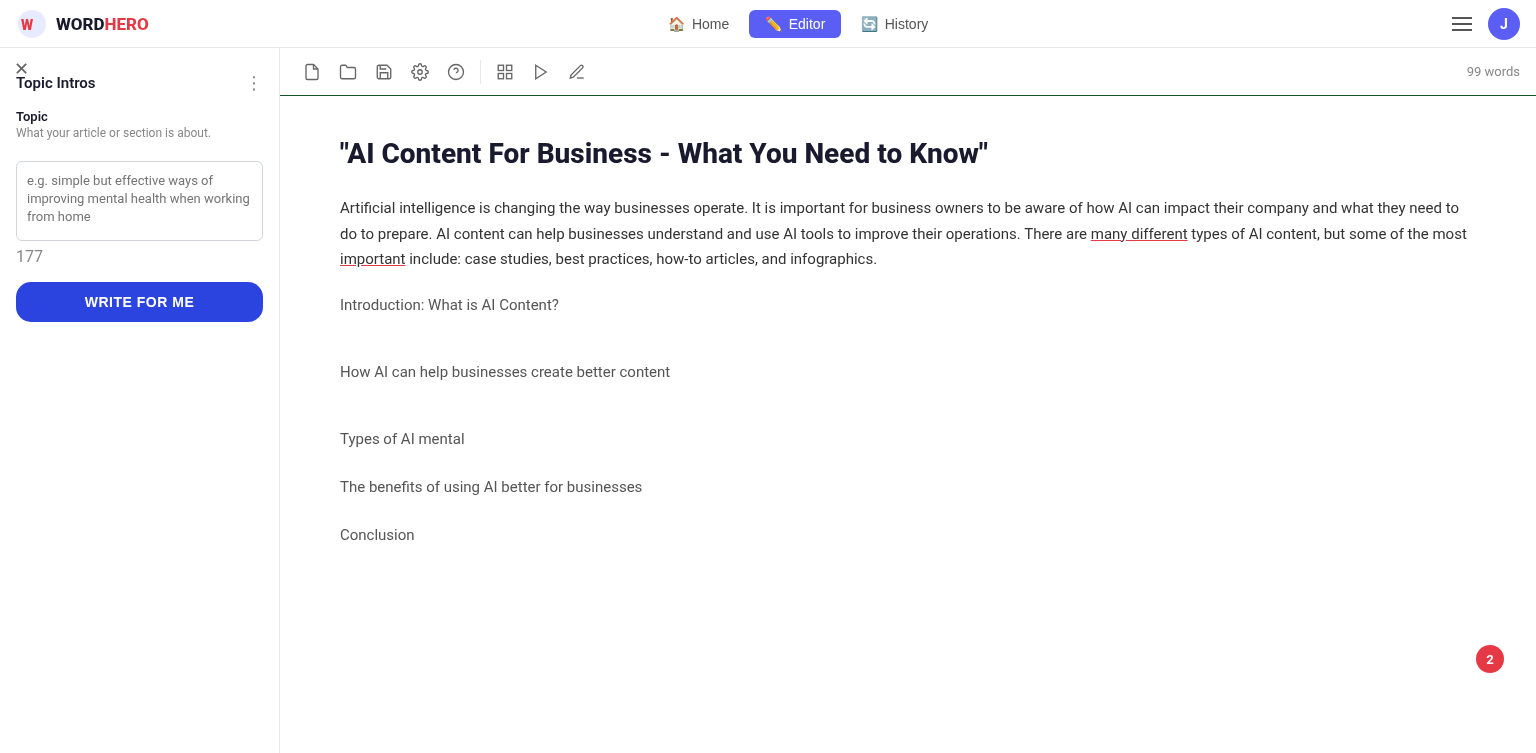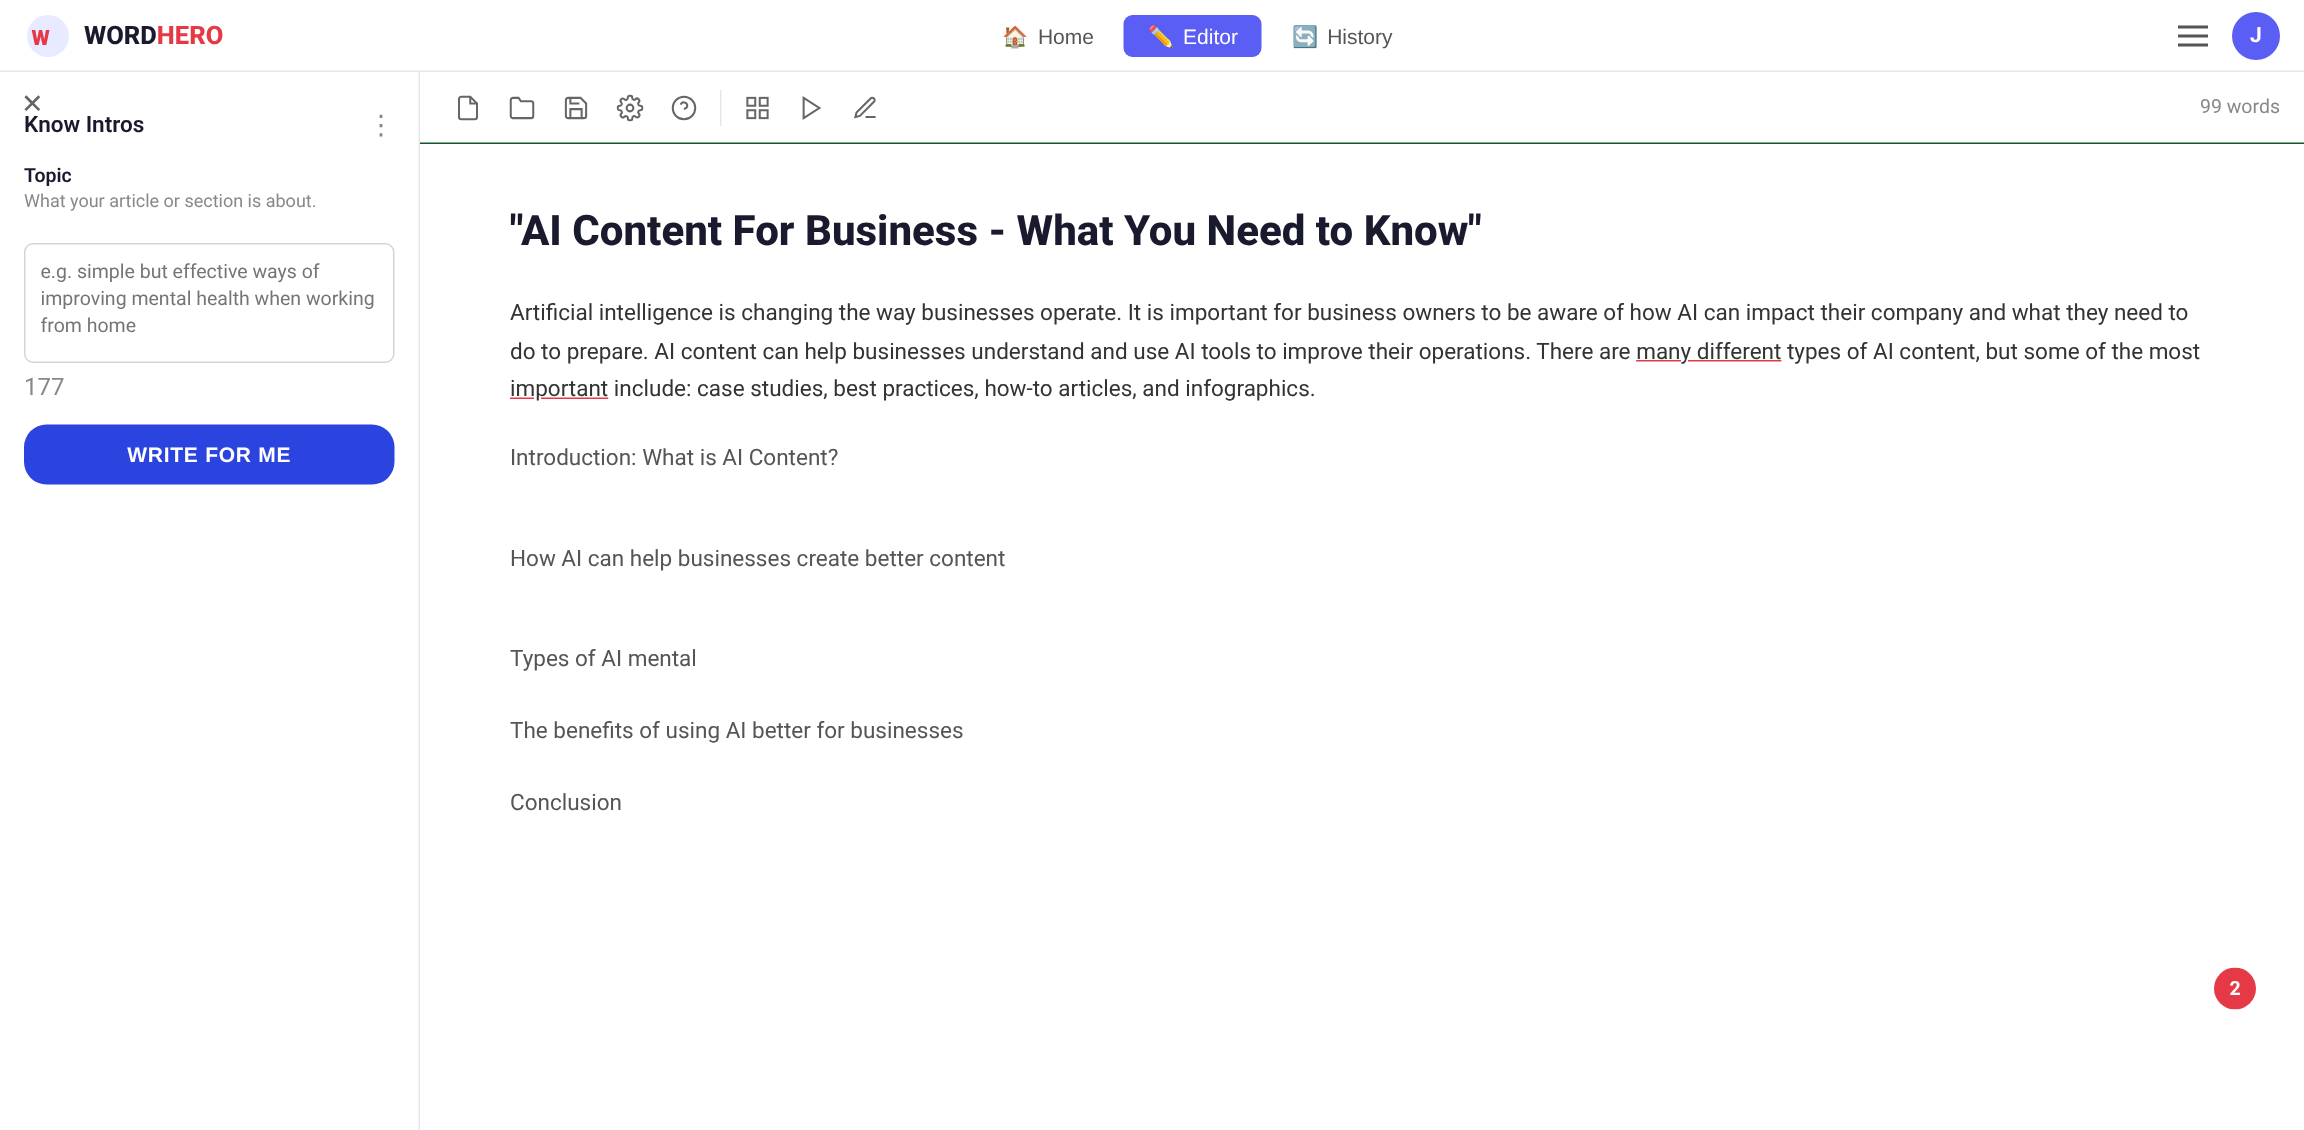--- a/index.html
+++ b/index.html
@@ -195,21 +195,21 @@
         <path d="M16.5 3.5a2.121 2.121 0 0 1 3 3L7 19l-4 1 1-4L16.5 3.5z"></path>
       </svg>
   </div>
   <span class="toolbar-word-count">99 words</span>
 </div>
 
 <button class="sidebar-close">✕</button>
 
 <div class="sidebar">
   <div class="sidebar-header">
-    <span class="sidebar-title">Know Intros</span>
+    <span class="sidebar-title">Topic Intros</span>
     <span class="sidebar-menu">⋮</span>
   </div>
 
   <div class="field-label">Topic</div>
   <div class="field-hint">What your article or section is about.</div>
   <textarea class="topic-textarea" placeholder="e.g. simple but effective ways of improving mental health when working from home" style=""></textarea>
   <div class="char-count">177</div>
 
   <button class="write-btn">WRITE FOR ME</button>
 </div>

